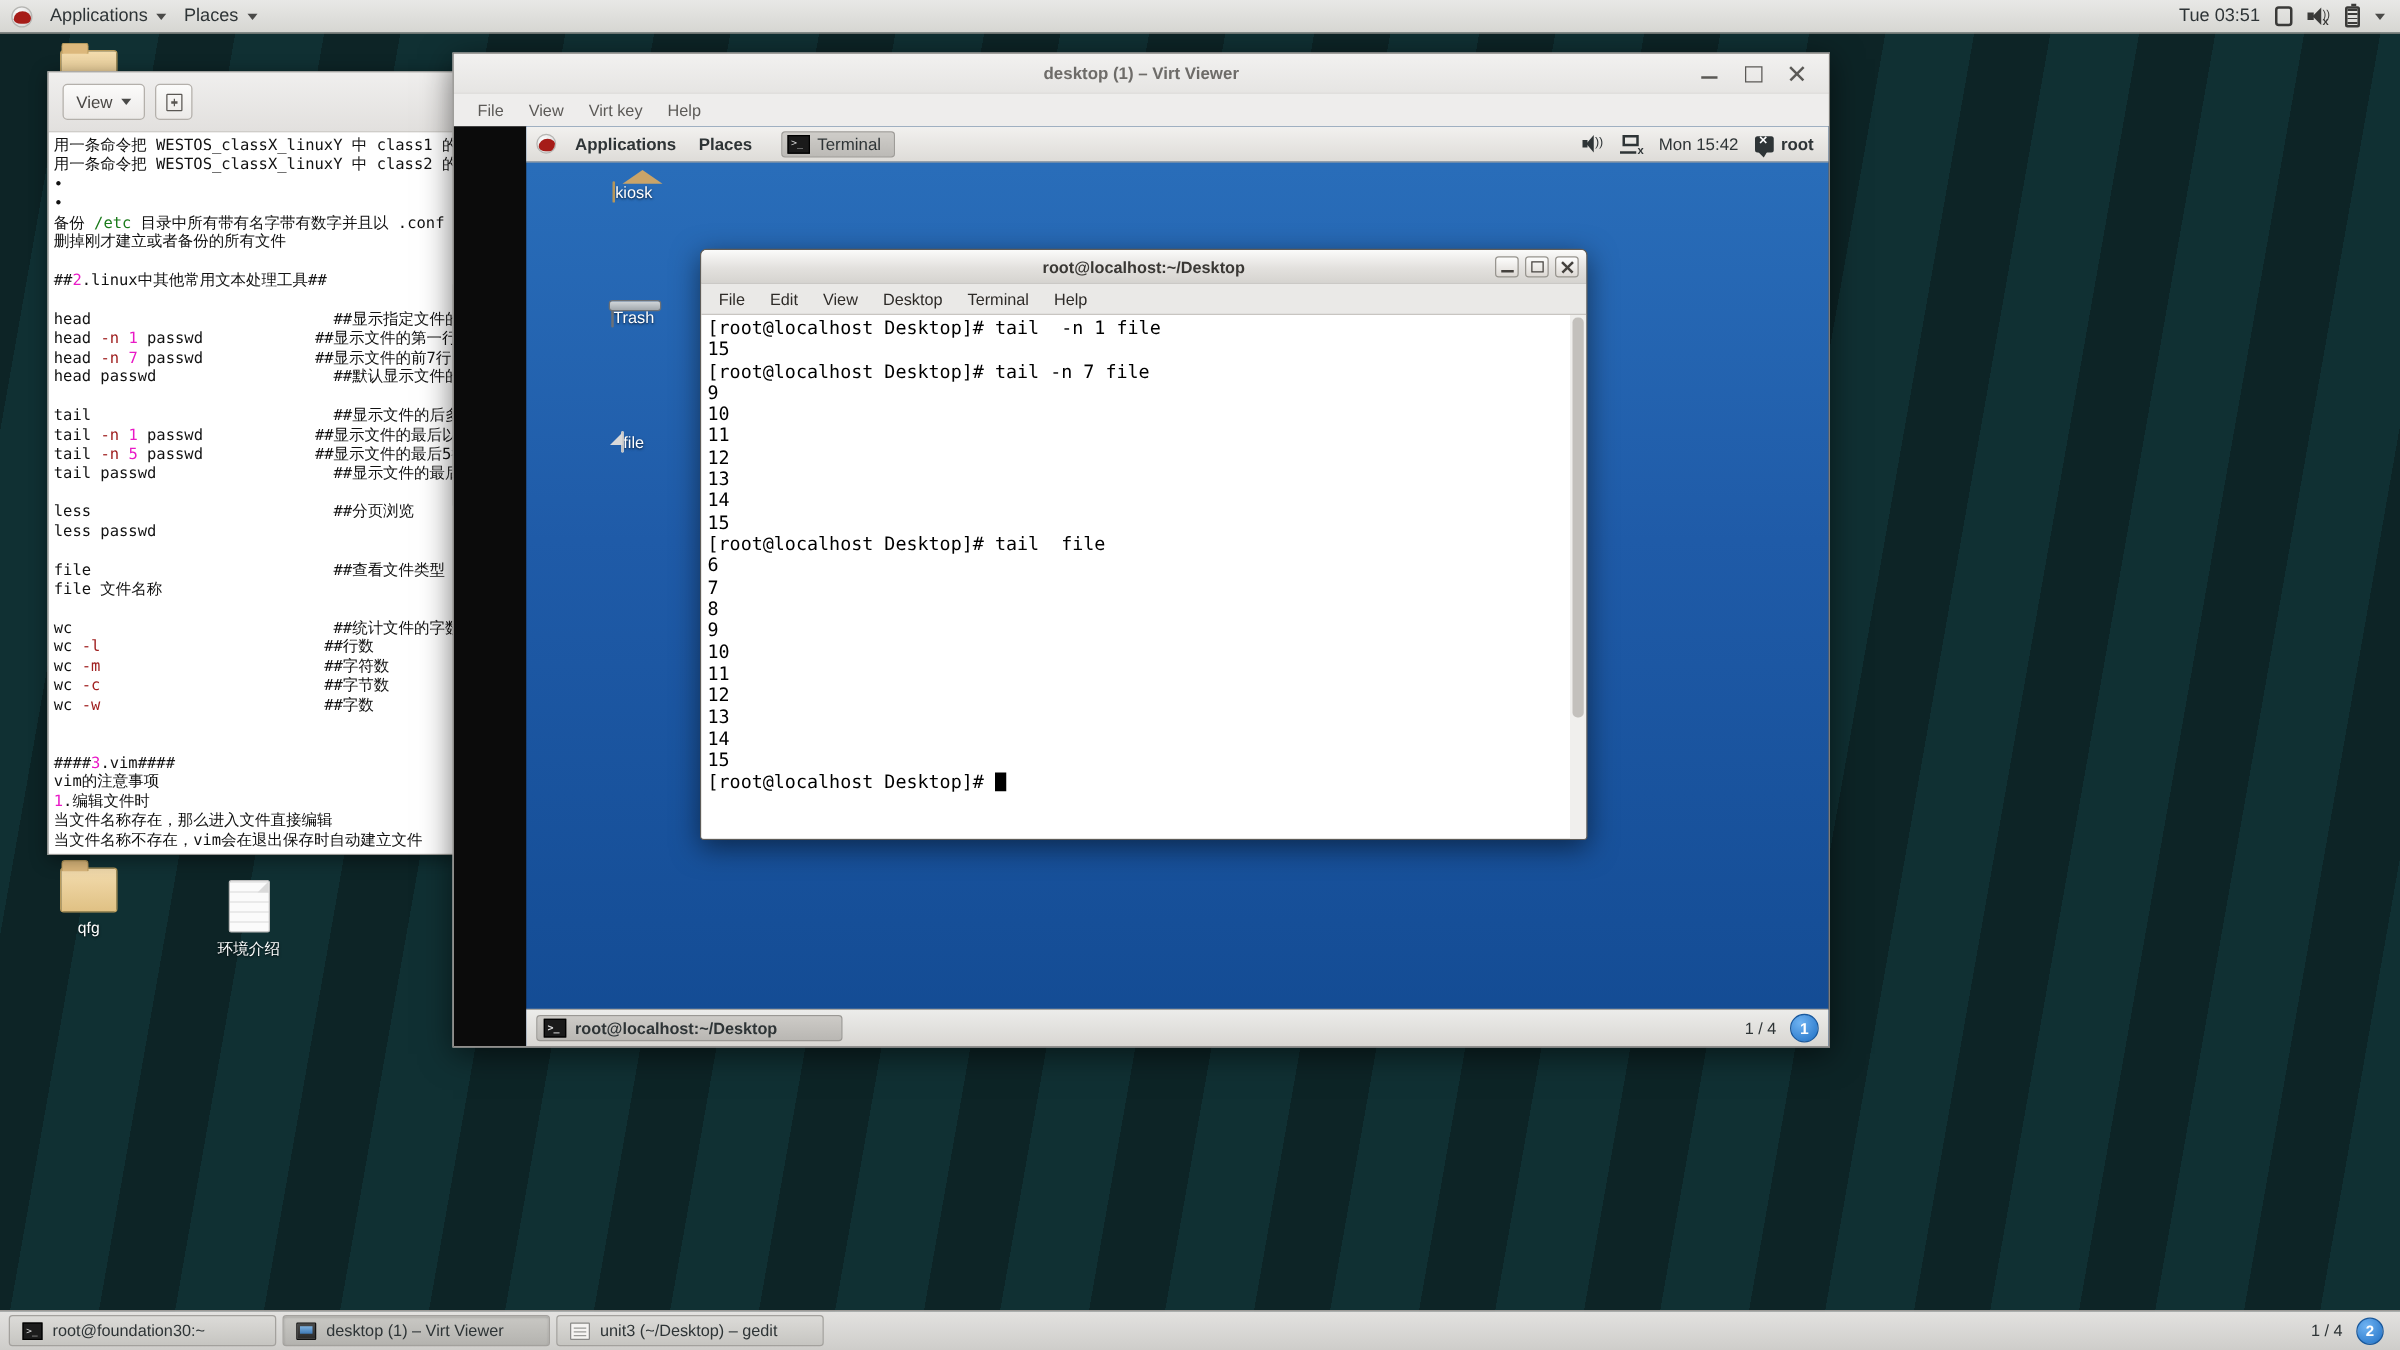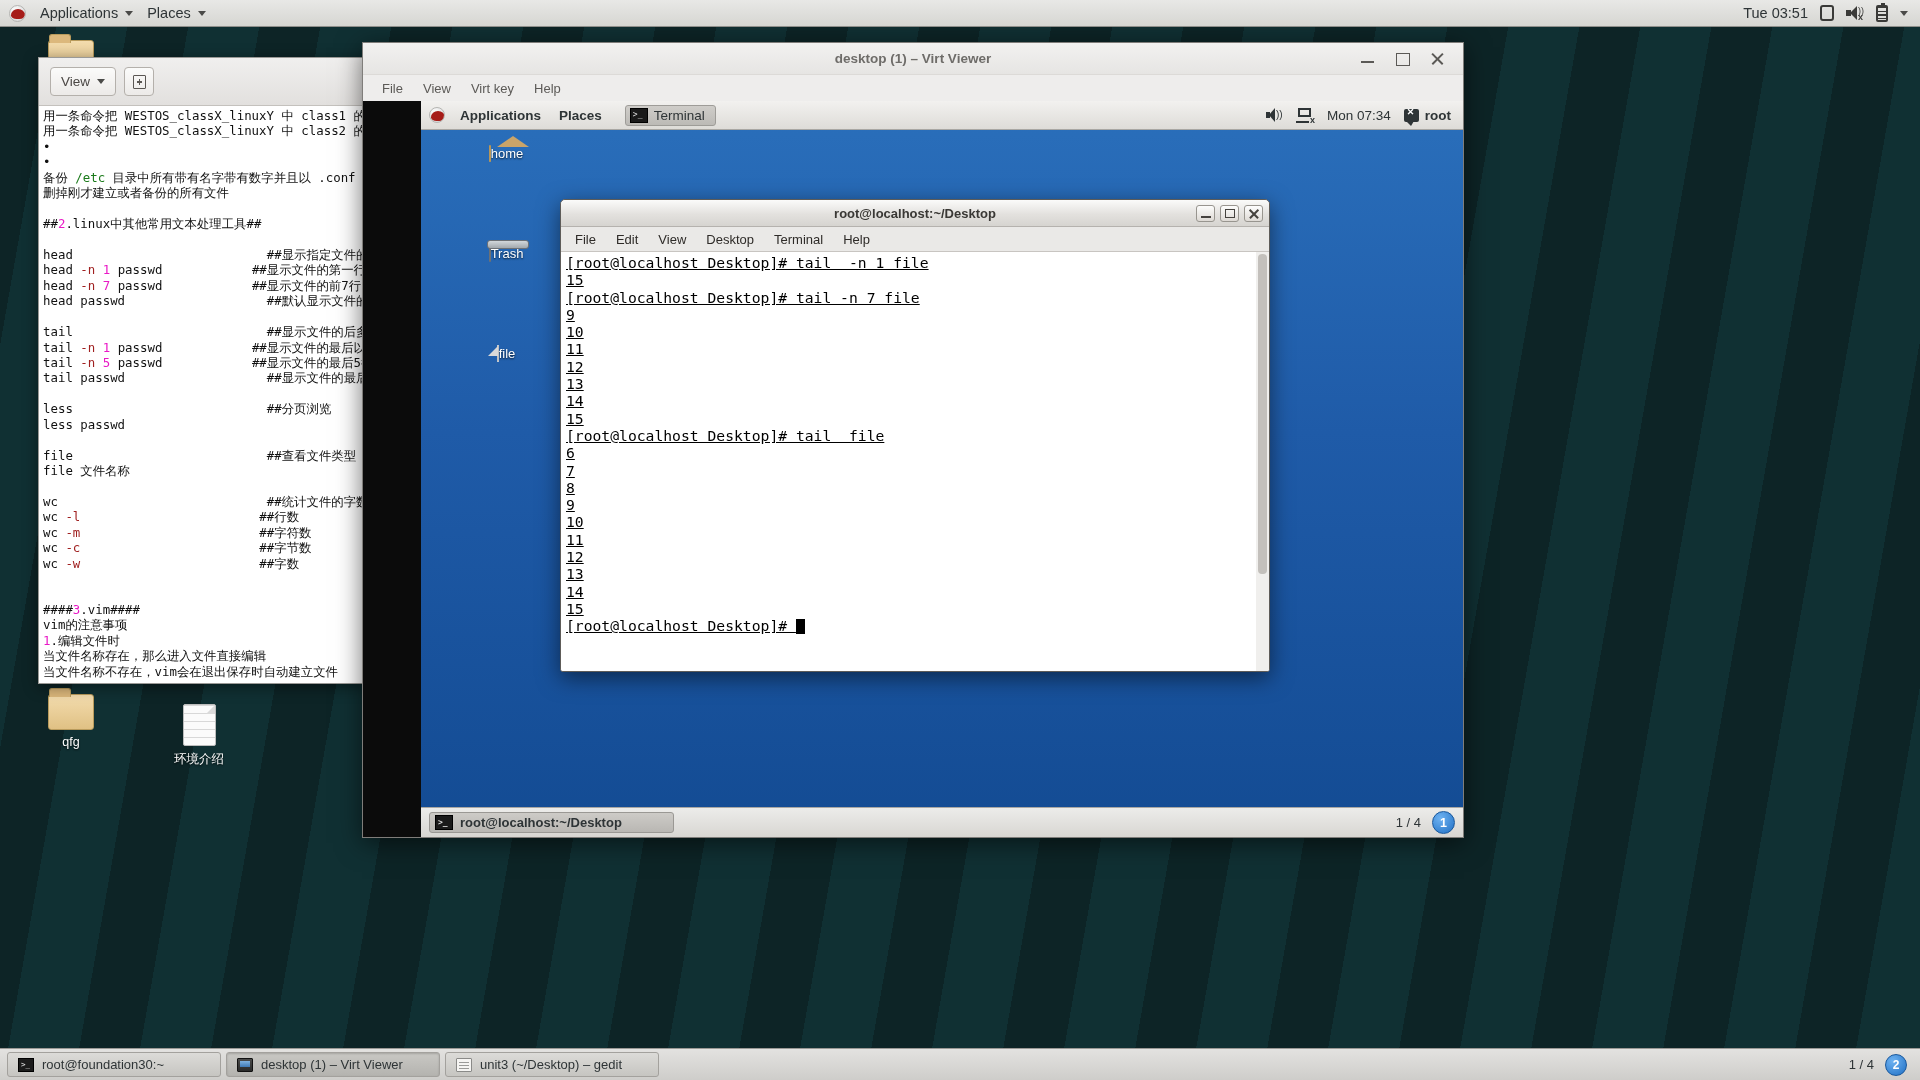--- a/index.html
+++ b/index.html
@@ -293,21 +293,21 @@
     height: 25px; flex: 0 0 25px; background: #eae9e7; border-bottom: 1px solid #c8c5c1;
     display: flex; align-items: center; padding-left: 4px; font-size: 13px; color: #2e2b28;
   }
   #gterm-menubar .mi { padding: 3px 10px; cursor: pointer; border-radius: 2px; }
   #gterm-body {
     flex: 1; background: #ffffff; position: relative; overflow: hidden; display: flex;
   }
   #gterm-out {
     flex: 1; padding: 2px 0 0 5px;
     font-family: "DejaVu Sans Mono", "Liberation Mono", monospace;
-    font-size: 14.7px; line-height: 17.3px; color: #000000; white-space: pre; text-decoration: underline;
+    font-size: 14.7px; line-height: 17.3px; color: #000000; white-space: pre;
   }
   .cursor-blk { display: inline-block; width: 9px; height: 15px; background: #000000; vertical-align: -3px; }
   #gterm-sb { width: 13px; background: #f0efed; border-left: 1px solid #cfcccа; position: relative; }
   #gterm-sb .thumb {
     position: absolute; left: 2px; top: 2px; width: 9px; height: 320px;
     background: #c3c0bc; border-radius: 4px;
   }
 
   
   #vm-bottom {
@@ -462,31 +462,31 @@
         <div class="vm-right">
           <span class="vm-speaker">
             <span class="cone"></span>
               <span class="wv">))</span>
           </span>
           <span class="vm-net">
             <span class="scr"></span>
               <span class="base"></span>
               <span class="xx">x</span>
           </span>
-          <span>Mon 07:34</span>
+          <span>Mon 15:42</span>
           <span class="vm-user">
             <span class="vm-user-ico"></span>
             <span>root</span>
           </span>
         </div>
       </div>
 
       <div class="vm-desk-icon" style="left:45px; top:45px;">
         <span class="vm-home-glyph"></span>
-        <span>home</span>
+        <span>kiosk</span>
       </div>
       <div class="vm-desk-icon" style="left:45px; top:145px;">
         <span class="vm-trash-glyph"></span>
         <span>Trash</span>
       </div>
       <div class="vm-desk-icon" style="left:45px; top:245px;">
         <span class="vm-file-glyph"></span>
         <span>file</span>
       </div>
 

